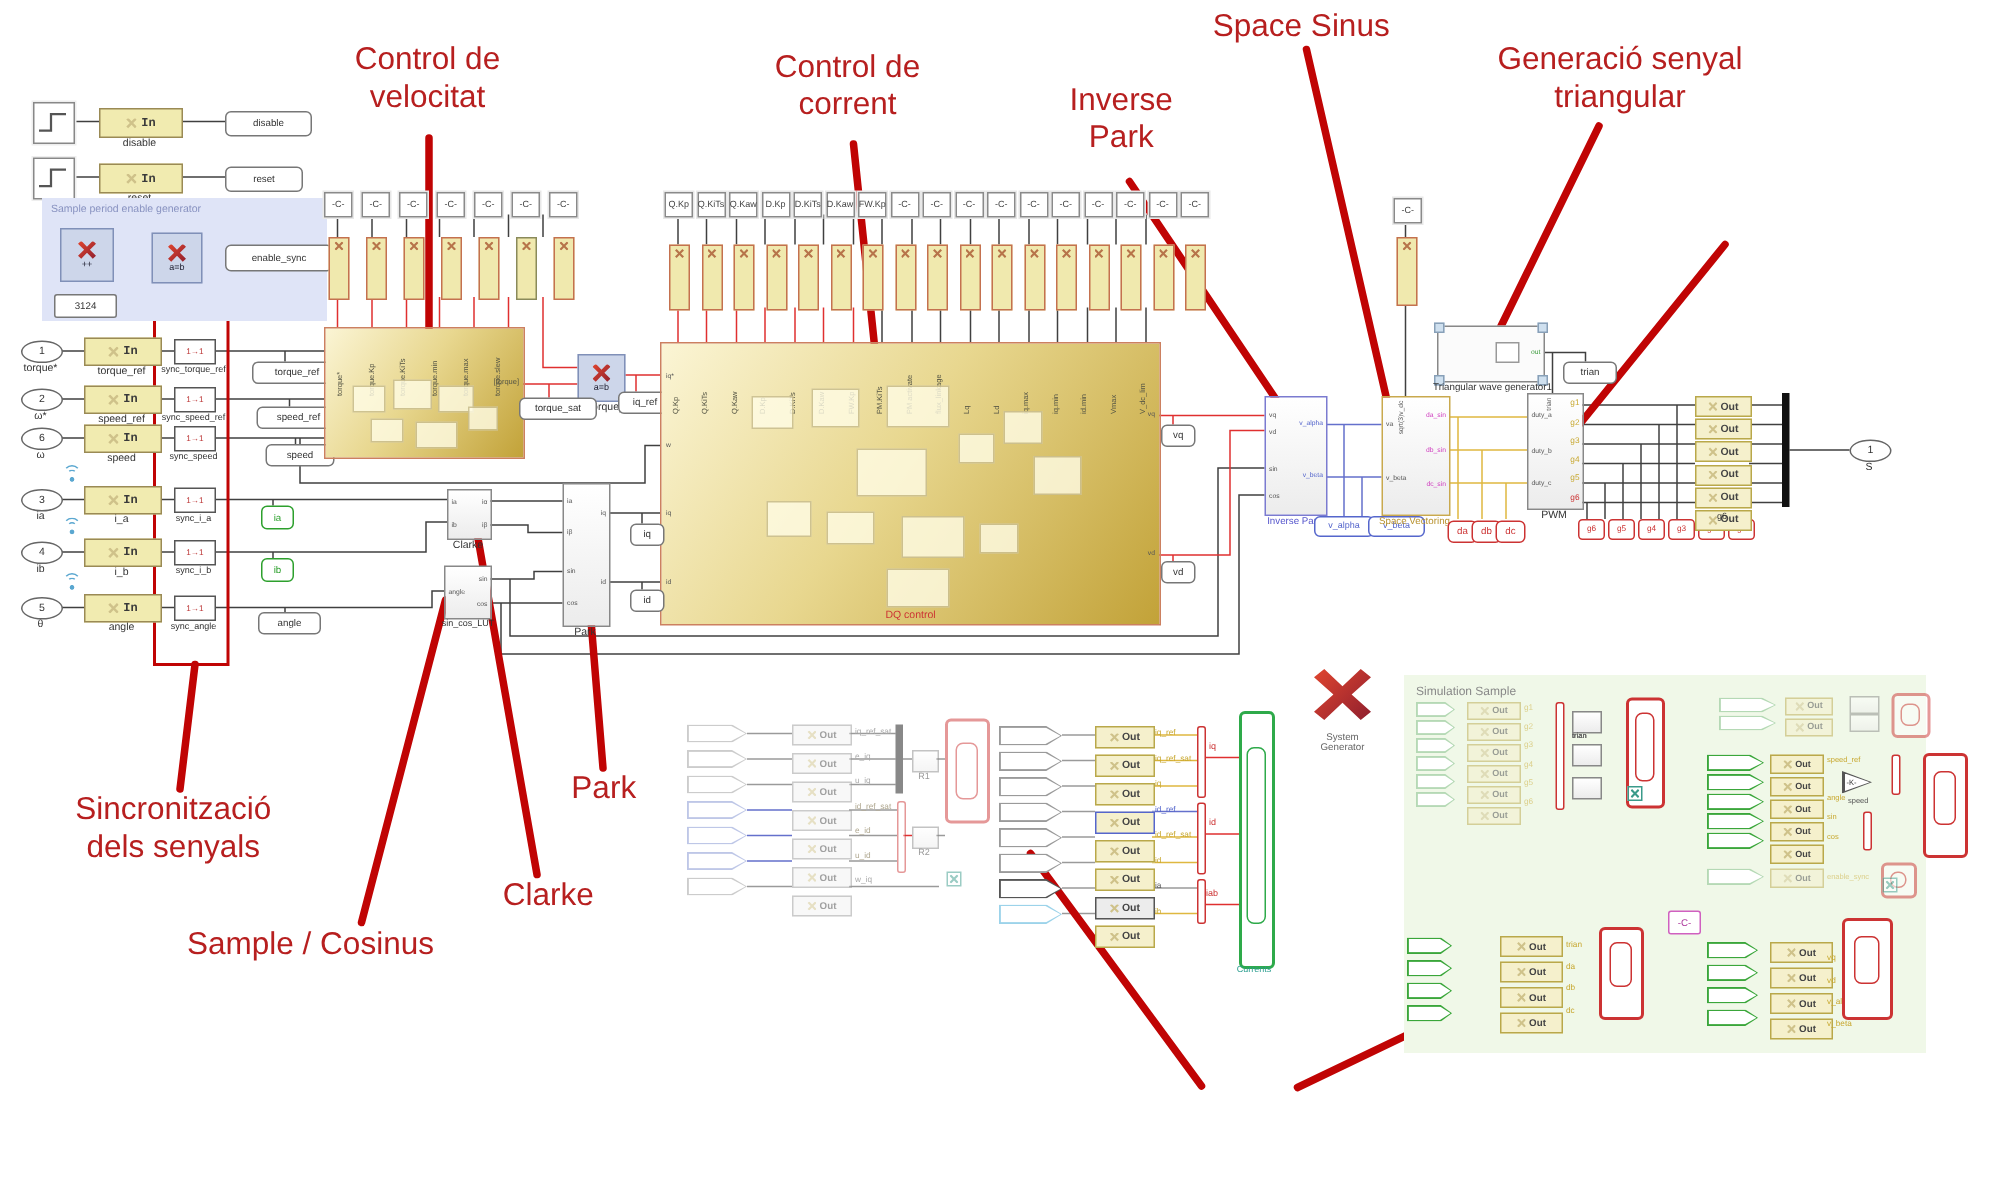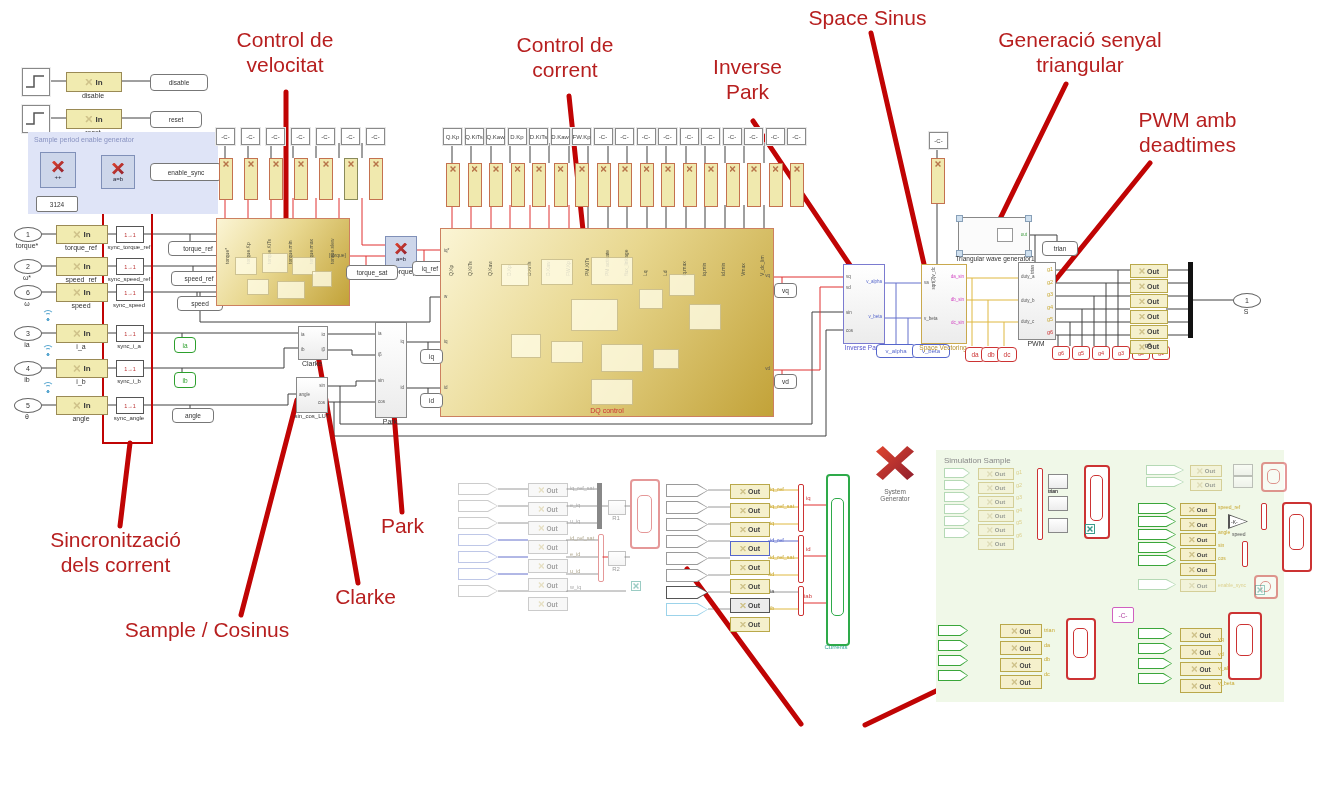--- a/index.html
+++ b/index.html
@@ -16,21 +16,21 @@
          font-size:6px;color:#444;display:flex;align-items:center;justify-content:center;}
   .constrow{position:absolute;display:flex;gap:6px;}
   .dqconstrow{position:absolute;display:flex;gap:2.5px;}
   .vgate{width:12px;height:40px;background:#f0e9ae;border:1px solid #c4714f;position:relative;}
   .vgate.dk{border-color:#8a8a5a;}
   .vgaterow{position:absolute;display:flex;gap:11px;}
   .dqvgaterow{position:absolute;display:flex;gap:7.5px;}
   .vgate::before{content:"";position:absolute;top:2px;left:50%;transform:translateX(-50%);width:6px;height:6px;background:#b7744a;
     clip-path:polygon(18% 0%,50% 34%,82% 0%,100% 16%,66% 50%,100% 84%,82% 100%,50% 66%,18% 100%,0% 84%,34% 50%,0% 16%);}
   .gwh{position:absolute;background:#f1ebb0;border:1px solid #9a8a55;display:flex;align-items:center;justify-content:center;gap:3px;
-       font-size:8px;font-weight:700;color:#3a3a3a;}
+       font-size:8px;font-weight:700;color:#3a3a3a;font-family:Liberation Mono, monospace;}
   .gwh::before{content:"";width:7px;height:7px;background:#cfc28a;
     clip-path:polygon(18% 0%,50% 34%,82% 0%,100% 16%,66% 50%,100% 84%,82% 100%,50% 66%,18% 100%,0% 84%,34% 50%,0% 16%);}
   .outblk{background:#f5f0cc;border:1px solid #b9a84a;font-size:7px;font-weight:700;color:#444;
           display:flex;align-items:center;justify-content:center;gap:2px;}
   .outblk::before{content:"";width:6px;height:6px;background:#cfc28a;
     clip-path:polygon(18% 0%,50% 34%,82% 0%,100% 16%,66% 50%,100% 84%,82% 100%,50% 66%,18% 100%,0% 84%,34% 50%,0% 16%);}
   .outblk.gray{background:#f3f3f3;border-color:#999;}
   .faint{opacity:.5;}
   .tag{position:absolute;background:#fff;border:1px solid #777;border-radius:4px;font-size:6.5px;color:#333;
        display:flex;align-items:center;justify-content:center;padding:0 2px;white-space:nowrap;}
@@ -721,24 +721,22 @@
 
   <div class="ann" style="left:215px;top:28px;width:140px;">Control de
 velocitat</div>
   <div class="ann" style="left:495px;top:33px;width:140px;">Control de
 corrent</div>
   <div class="ann" style="left:695px;top:55px;width:105px;">Inverse
 Park</div>
   <div class="ann" style="left:795px;top:6px;width:145px;">Space Sinus</div>
   <div class="ann" style="left:990px;top:28px;width:180px;">Generació senyal
 triangular</div>
-  <div class="ann" style="left:1115px;top:108px;width:145px;">PWM amb
-deadtimes</div>
   <div class="ann" style="left:38px;top:528px;width:155px;">Sincronització
-dels corrent</div>
+dels senyals</div>
   <div class="ann" style="left:375px;top:514px;width:55px;">Park</div>
   <div class="ann" style="left:333px;top:585px;width:65px;">Clarke</div>
   <div class="ann" style="left:118px;top:618px;width:178px;">Sample / Cosinus</div>
 
 </div>
 
 <style>
   
   .lc{width:38px;height:12px;font-size:6.5px;}
   .mc{width:38px;height:13px;}

